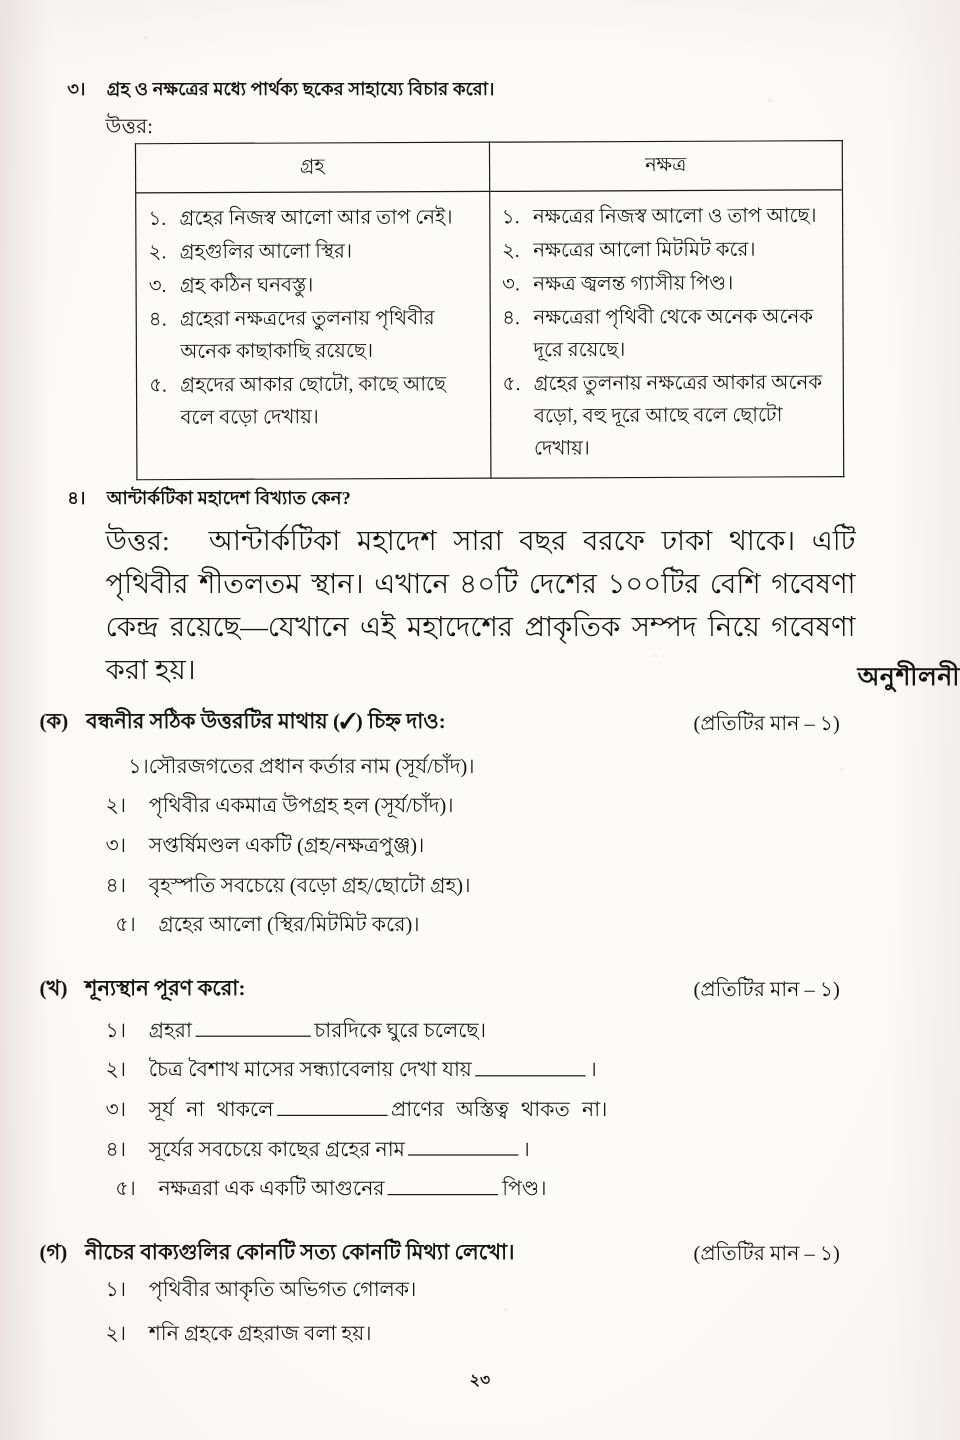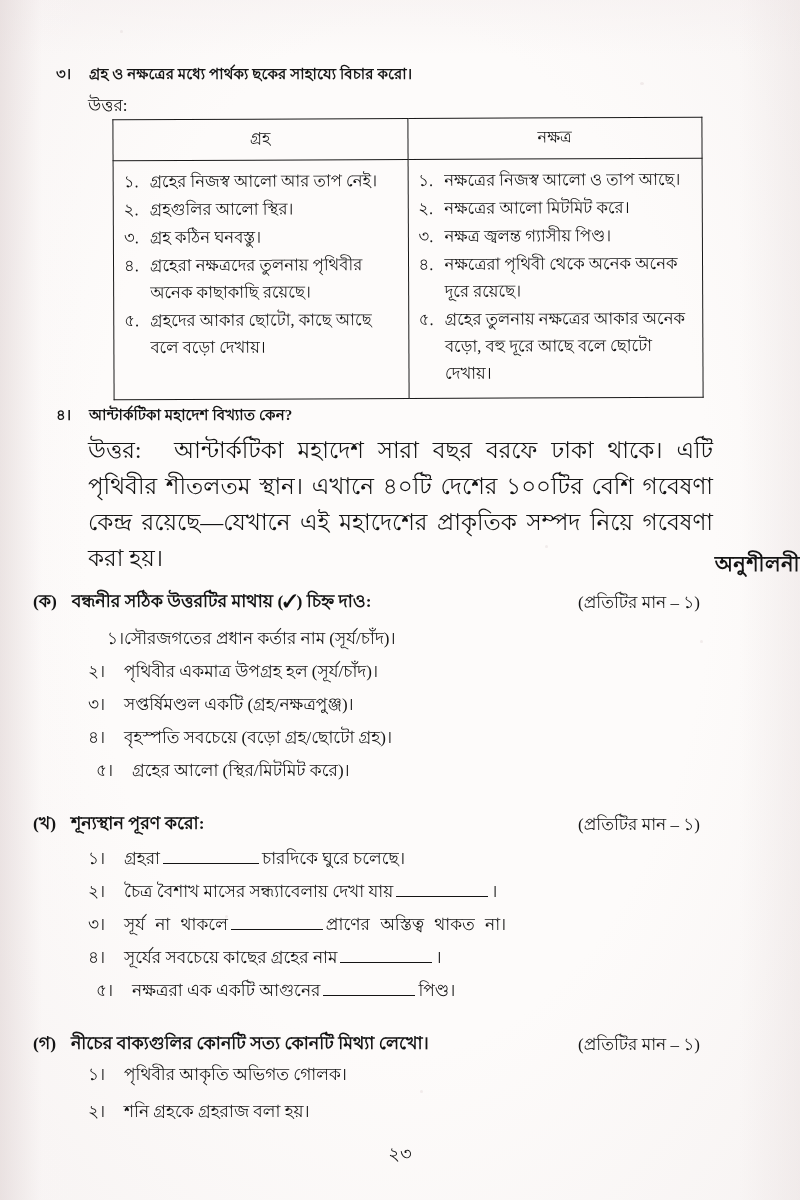--- a/index.html
+++ b/index.html
@@ -144,22 +144,22 @@
     vertical-align: baseline;
     height: 14px;
     margin: 0 3px;
   }
 
   .page-number {
     position: absolute;
     left: 0;
     right: 0;
     text-align: center;
-    font-size: 18px;
-    font-weight: 400;
+    font-size: 13px;
+    font-weight: 700;
   }
 </style>
 </head>
 <body>
 
 <div class="page">
 
   <div class="paper-texture"></div>
   <div class="speck" style="left:120px;top:30px;width:3px;height:3px;"></div>
   <div class="speck" style="left:640px;top:82px;width:4px;height:3px;"></div>

